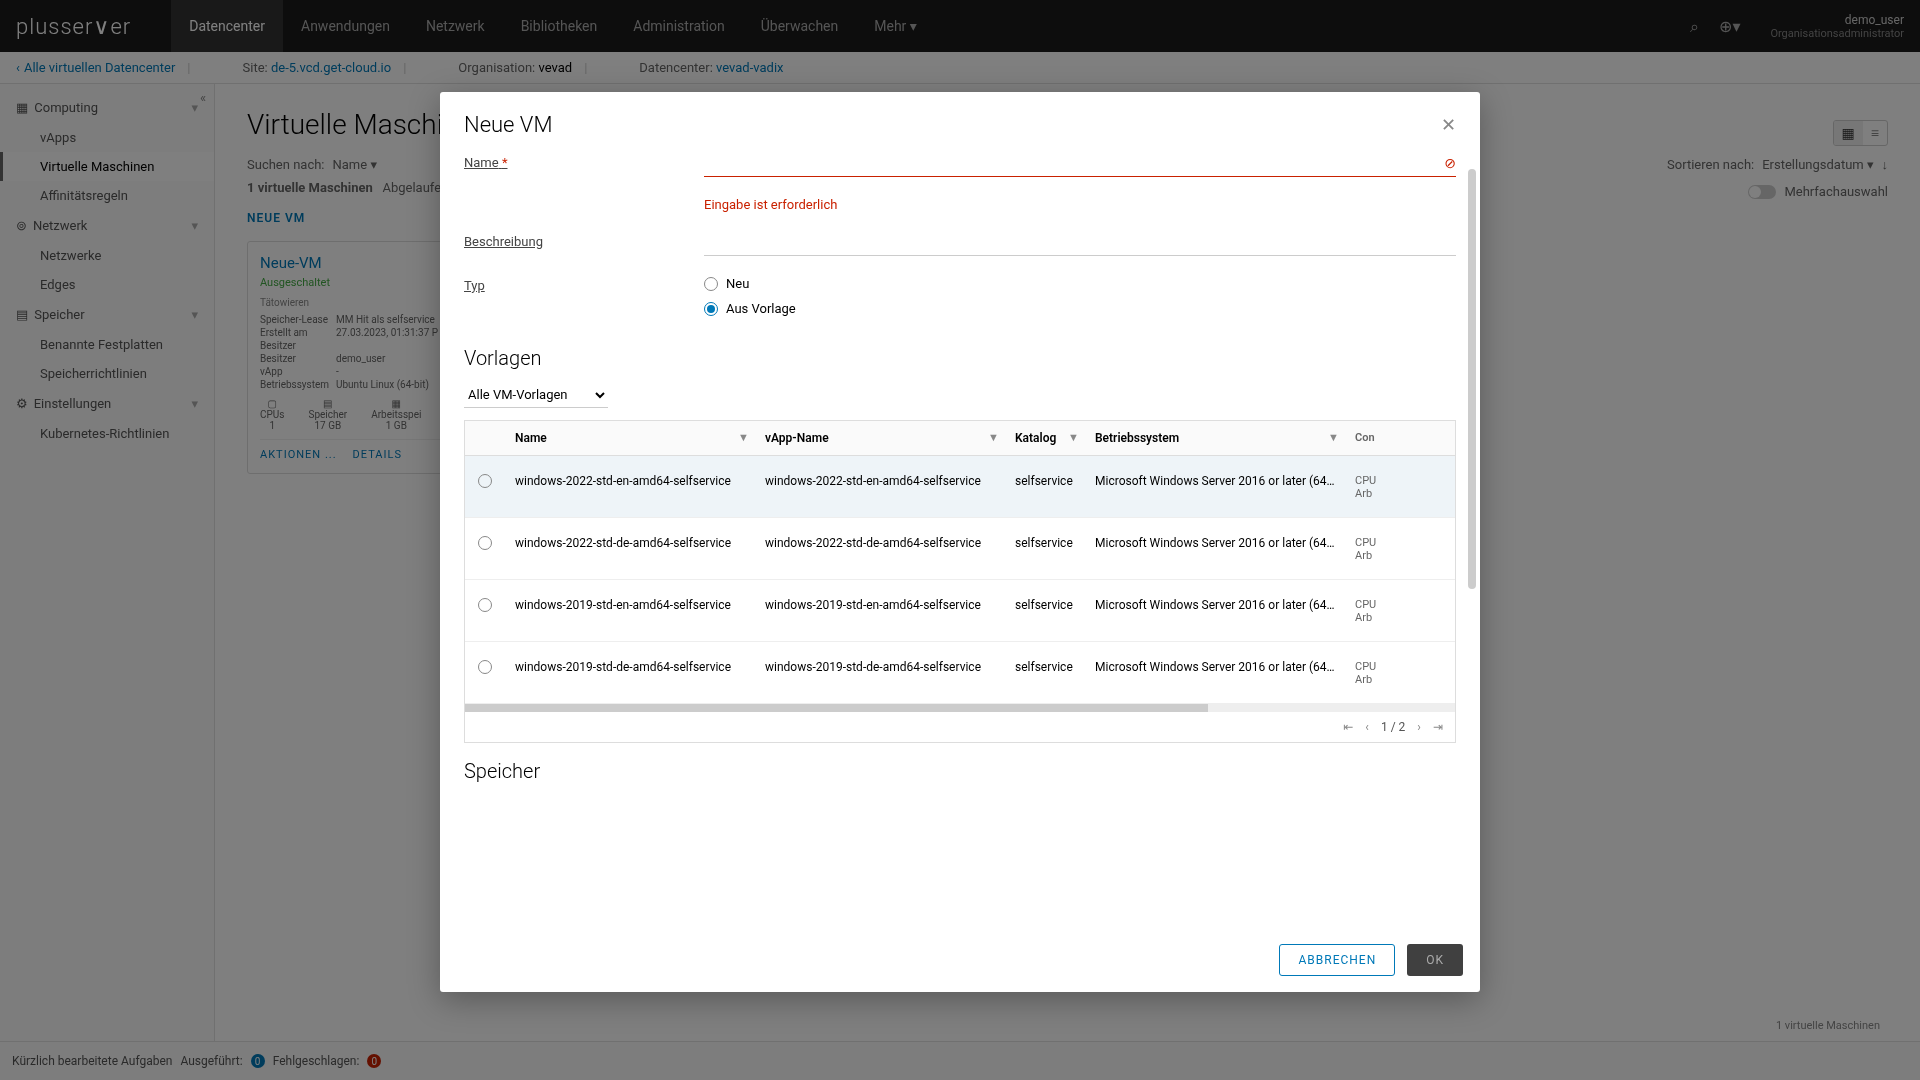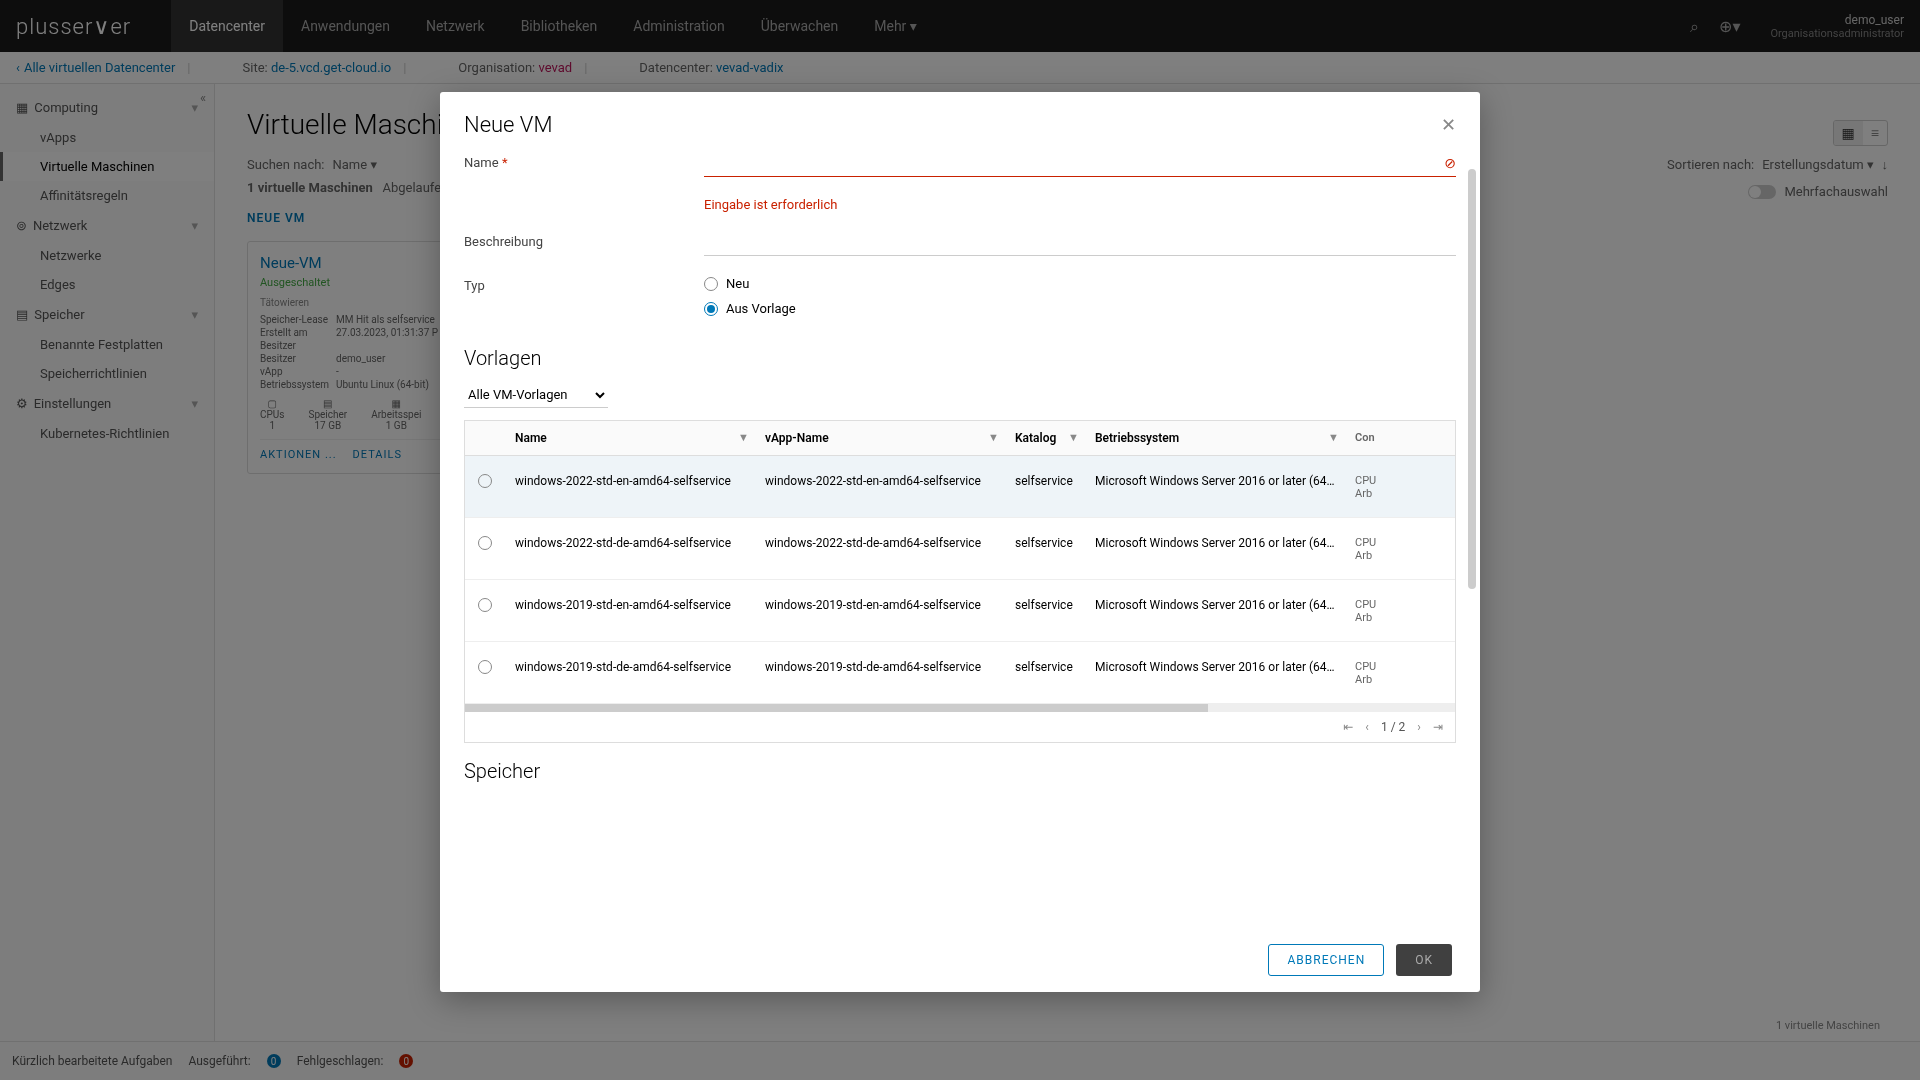--- a/index.html
+++ b/index.html
@@ -46,44 +46,44 @@
 .vm-card { border: 1px solid #ddd; border-radius: 3px; width: 240px; padding: 12px; font-size: 11px; }
 .vm-card-title { color: #0079b8; font-size: 15px; margin-bottom: 4px; }
 .vm-status { color: #4a4; font-size: 11px; margin-bottom: 8px; }
 .vm-meta { display: grid; grid-template-columns: 70px 1fr; gap: 2px 6px; font-size: 10px; color: #666; margin-bottom: 8px; }
 .vm-icons { display: flex; gap: 24px; margin: 8px 0; }
 .vm-icon-col { text-align: center; font-size: 10px; color: #666; }
 .vm-actions { display: flex; gap: 16px; margin-top: 8px; padding-top: 8px; border-top: 1px solid #eee; }
 .vm-action { color: #0079b8; font-size: 11px; letter-spacing: 1px; cursor: pointer; }
 
 
-.footer-tasks { position: absolute; bottom: 0; left: 0; right: 0; height: 39px; background: #fafafa; border-top: 1px solid #e0e0e0; font-size: 12px; color: #555; padding: 18px 12px; display: flex; align-items: center; gap: 16px; }
+.footer-tasks { position: absolute; bottom: 0; left: 0; right: 0; height: 39px; background: #fafafa; border-top: 1px solid #e0e0e0; font-size: 12px; color: #555; padding: 18px 12px; display: flex; align-items: center; gap: 8px; }
 .status-dot { width: 14px; height: 14px; border-radius: 50%; display: inline-flex; align-items: center; justify-content: center; font-size: 10px; color: #fff; }
 .status-dot.ok { background: #0079b8; }
 .status-dot.fail { background: #c92100; }
 
 
 .overlay { position: absolute; inset: 0; background: rgba(0,0,0,0.5); z-index: 100; }
 
 
 .modal { position: absolute; top: 92px; left: 50%; transform: translateX(-50%); width: 1040px; height: 900px; background: #fff; border-radius: 3px; z-index: 101; display: flex; flex-direction: column; box-shadow: 0 8px 32px rgba(0,0,0,0.3); }
 .modal-header { padding: 20px 24px 8px; display: flex; align-items: center; }
 .modal-title { font-size: 22px; font-weight: 300; }
 .modal-close { margin-left: auto; font-size: 18px; color: #888; cursor: pointer; }
 .modal-body { flex: 1; overflow-y: auto; padding: 8px 24px 0 24px; position: relative; }
 .modal-body::-webkit-scrollbar { width: 10px; }
 .modal-body::-webkit-scrollbar-thumb { background: #ccc; border-radius: 5px; }
-.modal-footer { padding: 16px 28px; display: flex; justify-content: flex-end; gap: 12px; }
+.modal-footer { padding: 16px 17px; display: flex; justify-content: flex-end; gap: 12px; }
 .btn { padding: 8px 18px; font-size: 12px; letter-spacing: 1px; border: 1px solid transparent; border-radius: 3px; cursor: pointer; background: #fff; }
 .btn-cancel { border-color: #0079b8; color: #0079b8; }
 .btn-ok { background: #404040; color: #aaa; cursor: not-allowed; }
 
 
 .form-row { display: flex; align-items: flex-start; margin-bottom: 20px; font-size: 13px; }
-.form-label { width: 240px; color: #444; padding-top: 2px; }
+.form-label { width: 240px; color: #444; padding-top: 2px; text-decoration: underline; }
 .form-label .req { color: #c92100; }
 .form-field { flex: 1; position: relative; }
 .form-input { width: 100%; border: none; border-bottom: 1px solid #ccc; padding: 4px 0; font-size: 13px; outline: none; }
 .form-input.error { border-bottom-color: #c92100; }
 .error-msg { color: #c92100; font-size: 13px; margin-top: 20px; }
 .error-icon { position: absolute; right: 0; top: 2px; color: #c92100; font-size: 14px; }
 .radio-row { display: flex; align-items: flex-end; gap: 8px; margin-bottom: 10px; }
 .radio { width: 14px; height: 14px; border: 1px solid #888; border-radius: 50%; display: inline-block; position: relative; }
 .radio.checked { border-color: #0079b8; }
 .radio.checked::after { content: ''; width: 8px; height: 8px; background: #0079b8; border-radius: 50%; position: absolute; top: 2px; left: 2px; }
@@ -142,21 +142,21 @@
 </div>
 
 <div class="breadcrumb-bar">
   <span class="back">
       <span>‹</span> 
       <span>Alle virtuellen Datencenter</span>
     </span>
   <span class="sep">|</span>
   <span class="crumb"><span>Site:</span> <span style="color:#0079b8">de-5.vcd.get-cloud.io</span></span>
   <span class="sep">|</span>
-  <span class="crumb"><span>Organisation:</span> <span style="color:#be185d">vevad</span></span>
+  <span class="crumb"><span>Organisation:</span> <span style="color:#000000">vevad</span></span>
   <span class="sep">|</span>
   <span class="crumb"><span>Datencenter:</span> <span style="color:#0079b8">vevad-vadix</span></span>
 </div>
 
 <div class="main-body">
 
   <div class="sidebar">
     <span class="sidebar-collapse">«</span>
     <div class="side-group">
         <span>▦</span>

